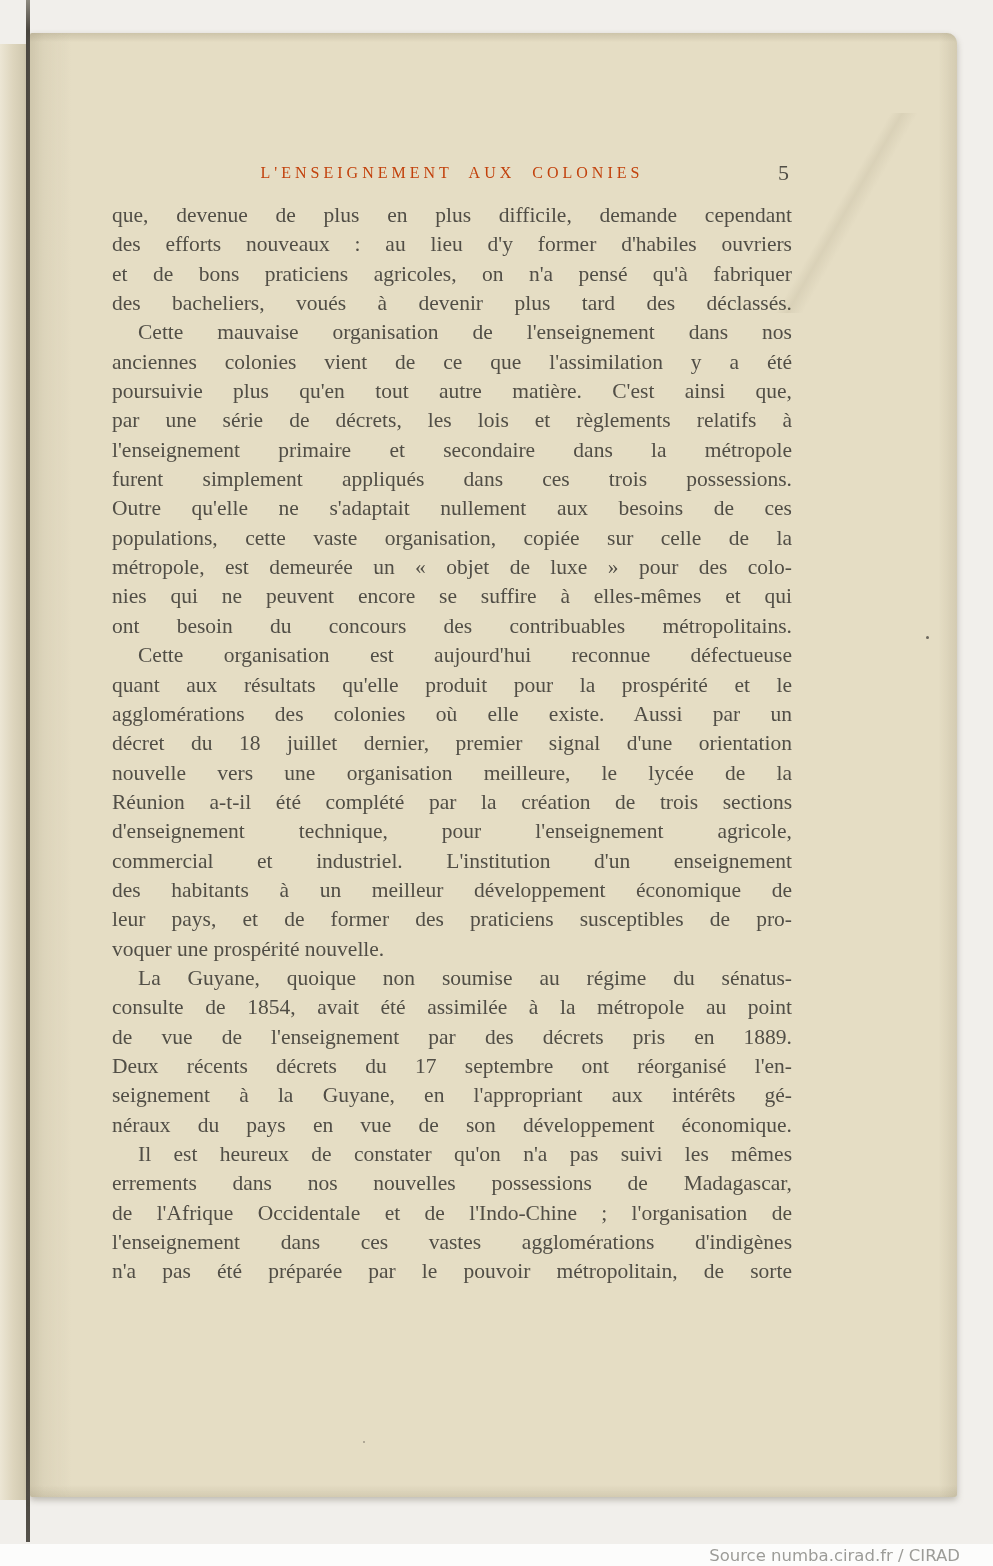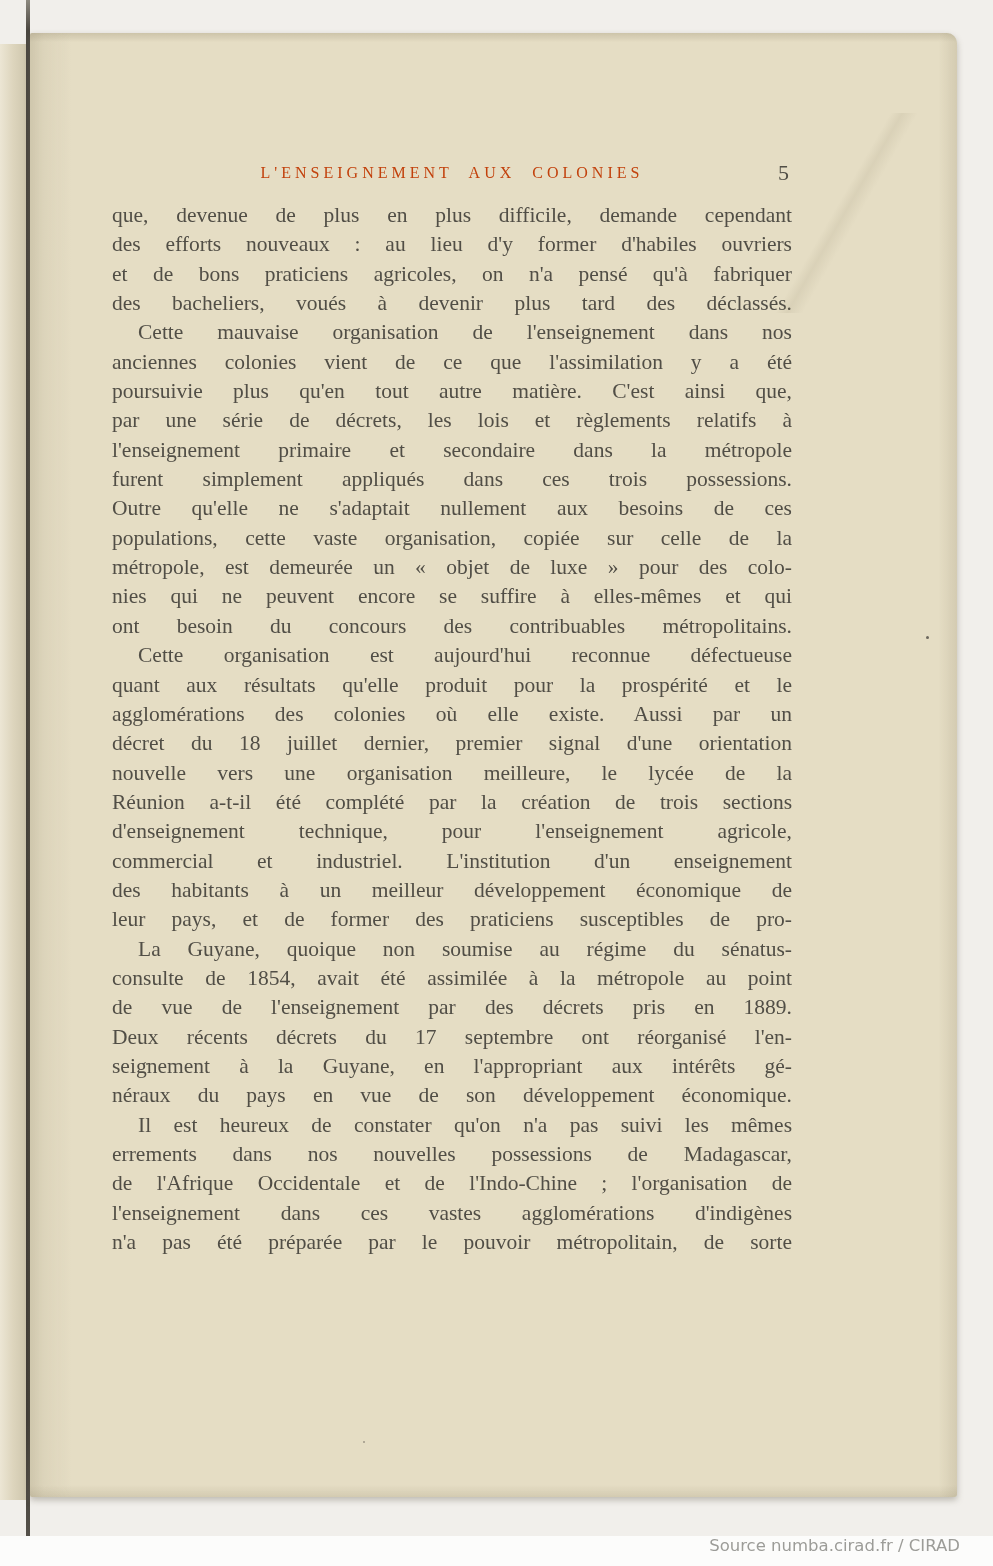--- a/index.html
+++ b/index.html
@@ -57,23 +57,23 @@
   .line.indent { text-indent:26px; }
   .line.end { text-align-last:left; }
 
   .speck { position:absolute; border-radius:50%; background:#6b675d; pointer-events:none; }
   .speck.s1 { left:896px; top:603px; width:3px; height:3px; }
   .speck.s2 { left:116px; top:1030px; width:2px; height:2px; }
   .speck.s3 { left:333px; top:1408px; width:2px; height:2px; opacity:.6; }
 
   
   .footer-strip {
-    position:absolute; left:0; bottom:0; width:100%; height:30px;
+    position:absolute; left:0; bottom:0; width:100%; height:22px;
     background:#fcfcfb;
-    display:flex; justify-content:flex-end;
+    display:flex; align-items:center; justify-content:flex-end;
     padding-right:33px; box-sizing:border-box;
     font-family:"DejaVu Sans","Liberation Sans",sans-serif;
     font-size:16.5px; color:#9c9c98;
   }
 </style>
 </head>
 <body>
 
 <div class="scan">
 
@@ -114,20 +114,21 @@
         <div class="line indent">Cette organisation est aujourd'hui reconnue défectueuse</div>
         <div class="line">quant aux résultats qu'elle produit pour la prospérité et le</div>
         <div class="line">agglomérations des colonies où elle existe. Aussi par un</div>
         <div class="line">décret du 18 juillet dernier, premier signal d'une orientation</div>
         <div class="line">nouvelle vers une organisation meilleure, le lycée de la</div>
         <div class="line">Réunion a-t-il été complété par la création de trois sections</div>
         <div class="line">d'enseignement technique, pour l'enseignement agricole,</div>
         <div class="line">commercial et industriel. L'institution d'un enseignement</div>
         <div class="line">des habitants à un meilleur développement économique de</div>
         <div class="line">leur pays, et de former des praticiens susceptibles de pro-</div>
+        <div class="line end">voquer une prospérité nouvelle.</div>
       </div>
 
       <div class="para">
         <div class="line indent">La Guyane, quoique non soumise au régime du sénatus-</div>
         <div class="line">consulte de 1854, avait été assimilée à la métropole au point</div>
         <div class="line">de vue de l'enseignement par des décrets pris en 1889.</div>
         <div class="line">Deux récents décrets du 17 septembre ont réorganisé l'en-</div>
         <div class="line">seignement à la Guyane, en l'appropriant aux intérêts gé-</div>
         <div class="line">néraux du pays en vue de son développement économique.</div>
       </div>

